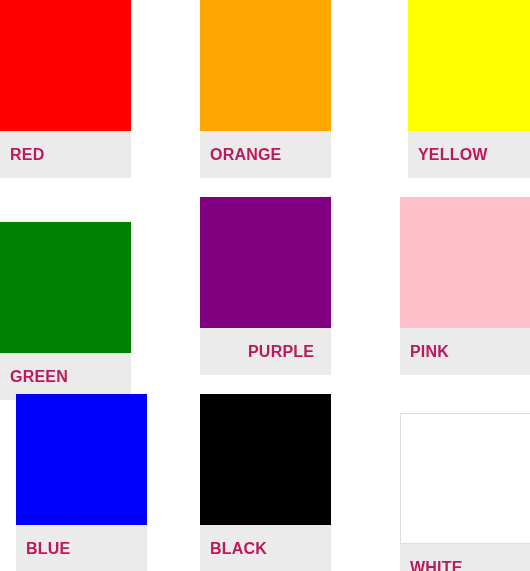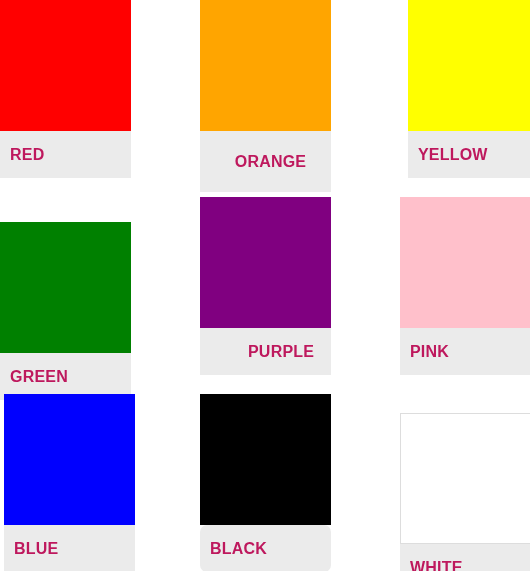--- a/index.html
+++ b/index.html
@@ -62,21 +62,21 @@
 
 <div id="swatch-grid">
     <div class="swatch-card" style="left: 0px; top: 0px;">
       <div class="swatch-chip" title="#ff0000" style="background: rgb(255, 0, 0); width: 131px; height: 131px;"></div>
       <div class="swatch-label-band" style="width: 131px; height: 47px;">
         <span class="swatch-label">RED</span>
       </div>
     </div>
     <div class="swatch-card" style="left: 200px; top: 0px;">
       <div class="swatch-chip" title="#ffa500" style="background: rgb(255, 165, 0); width: 131px; height: 131px;"></div>
-      <div class="swatch-label-band" style="width: 131px; height: 61px; justify-content: center;">
+      <div class="swatch-label-band" style="width: 131px; height: 47px;">
         <span class="swatch-label">ORANGE</span>
       </div>
     </div>
     <div class="swatch-card" style="left: 400px; top: 0px; margin-left: 8px;">
       <div class="swatch-chip" title="#ffff00" style="background: rgb(255, 255, 0); width: 131px; height: 131px;"></div>
       <div class="swatch-label-band" style="width: 131px; height: 47px;">
         <span class="swatch-label">YELLOW</span>
       </div>
     </div>
     <div class="swatch-card" style="left: 0px; top: 197px; margin-top: 25px;">
@@ -90,29 +90,29 @@
       <div class="swatch-label-band" style="width: 131px; height: 47px; padding-left: 48px;">
         <span class="swatch-label">PURPLE</span>
       </div>
     </div>
     <div class="swatch-card" style="left: 400px; top: 197px;">
       <div class="swatch-chip" title="#ffc0cb" style="background: rgb(255, 192, 203); width: 131px; height: 131px;"></div>
       <div class="swatch-label-band" style="width: 131px; height: 47px;">
         <span class="swatch-label">PINK</span>
       </div>
     </div>
-    <div class="swatch-card" style="left: 4px; top: 394px;">
+    <div class="swatch-card" style="left: 16px; top: 394px;">
       <div class="swatch-chip" title="#0000ff" style="background: rgb(0, 0, 255); width: 131px; height: 131px;"></div>
       <div class="swatch-label-band" style="width: 131px; height: 47px;">
         <span class="swatch-label">BLUE</span>
       </div>
     </div>
     <div class="swatch-card" style="left: 200px; top: 394px;">
       <div class="swatch-chip" title="#000000" style="background: rgb(0, 0, 0); width: 131px; height: 131px;"></div>
-      <div class="swatch-label-band" style="width: 131px; height: 47px; border-radius: 7px;">
+      <div class="swatch-label-band" style="width: 131px; height: 47px;">
         <span class="swatch-label">BLACK</span>
       </div>
     </div>
     <div class="swatch-card" style="left: 400px; top: 413px;">
       <div class="swatch-chip bordered" title="#ffffff" style="background: rgb(255, 255, 255); width: 131px; height: 131px;"></div>
       <div class="swatch-label-band" style="width: 131px; height: 47px;">
         <span class="swatch-label">WHITE</span>
       </div>
     </div>
   </div>

